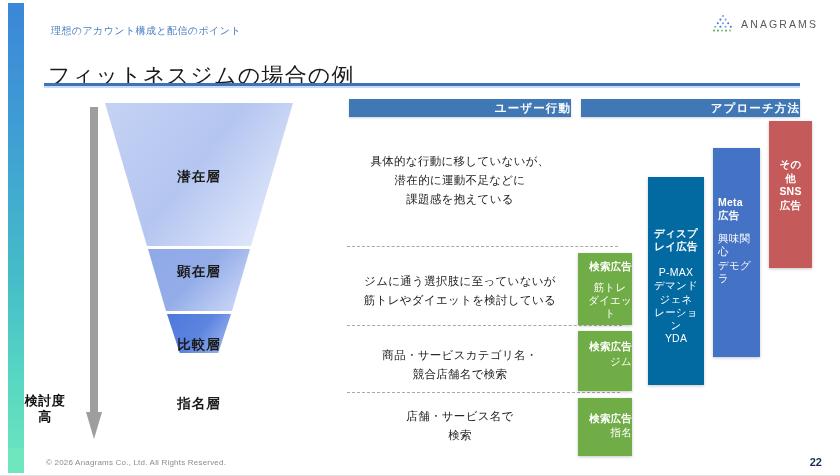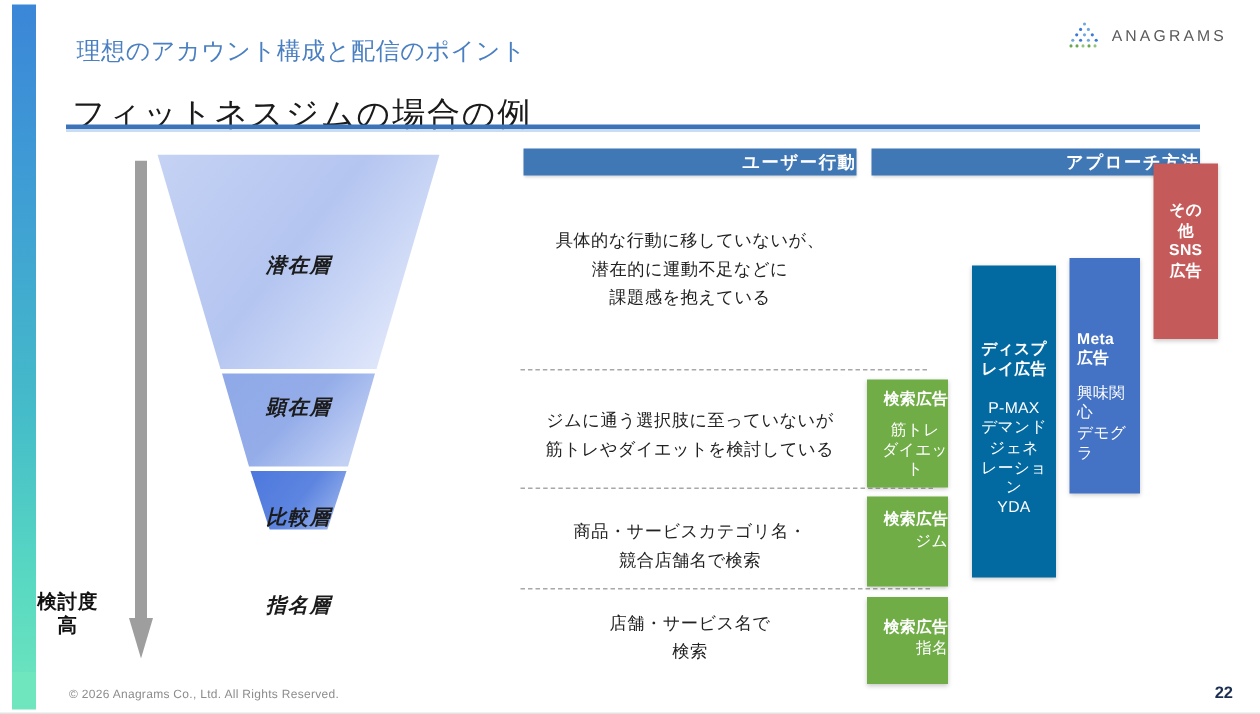--- a/index.html
+++ b/index.html
@@ -21,21 +21,21 @@
     position: absolute;
     left: 8px; top: 3px;
     width: 16px; height: 470px;
     background: linear-gradient(to bottom, #3b86d8 0%, #3f9fd4 28%, #45bcc9 58%, #59d9c2 82%, #6fe6bd 100%);
   }
 
   
   .eyebrow {
     position: absolute;
     left: 51px; top: 24px;
-    font-size: 16px;
+    font-size: 10px;
     color: #4a7fc1;
     letter-spacing: .4px;
     white-space: nowrap;
   }
   .slide-title {
     position: absolute;
     left: 48px; top: 45px;
     font-size: 22px;
     font-weight: normal;
     color: #1a1a1a;
@@ -64,21 +64,21 @@
     display: flex; align-items: center; gap: 7px;
   }
   .logo-mark { width: 22px; height: 19px; display: block; }
   .logo-text {
     font-size: 10.5px;
     letter-spacing: 2.1px;
     color: #58595b;
   }
 
   
-  .funnel { position: absolute; left: 104px; top: 103px; width: 190px; height: 250px; font-style: italic; }
+  .funnel { position: absolute; left: 104px; top: 103px; width: 190px; height: 250px; }
   .funnel svg { display:block; }
   .funnel-label {
     position: absolute;
     font-size: 13.5px;
     font-weight: bold;
     color: #1b1b1b;
     letter-spacing: 1px;
     white-space: nowrap;
     text-align: center;
   }
@@ -178,34 +178,33 @@
   .abox.orange {
     background: #0369a1;
     left: 648px; top: 177px; width: 56px; height: 208px;
     padding-top: 50px;
   }
   .abox.orange .asub { margin-top: 13px; }
 
   
   .abox.blue {
     background: #4472c4;
-    left: 713px; top: 148px; width: 47px; height: 157px;
+    left: 713px; top: 148px; width: 47px; height: 209px;
     padding-top: 48px;
     align-items: flex-start;
     text-align: left;
     padding-left: 5px;
-    margin-top: 24px;
   }
   .abox.blue .asub { margin-top: 10px; }
 
   
   .abox.red {
     background: #c55a5a;
-    left: 769px; top: 109px; width: 43px; height: 117px;
-    padding-top: 25px;
+    left: 769px; top: 121px; width: 43px; height: 147px;
+    padding-top: 37px;
   }
   .abox.red .atitle { line-height: 1.3; }
 
   
   .footer-bar {
     position: absolute;
     left: 8px; bottom: 6px;
     width: 16px; height: 22px;
     background: #6fe6bd;
   }

